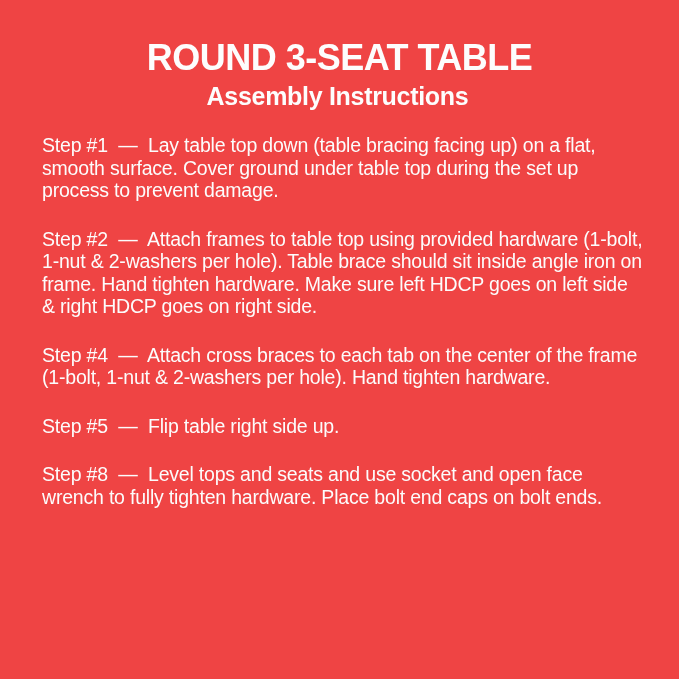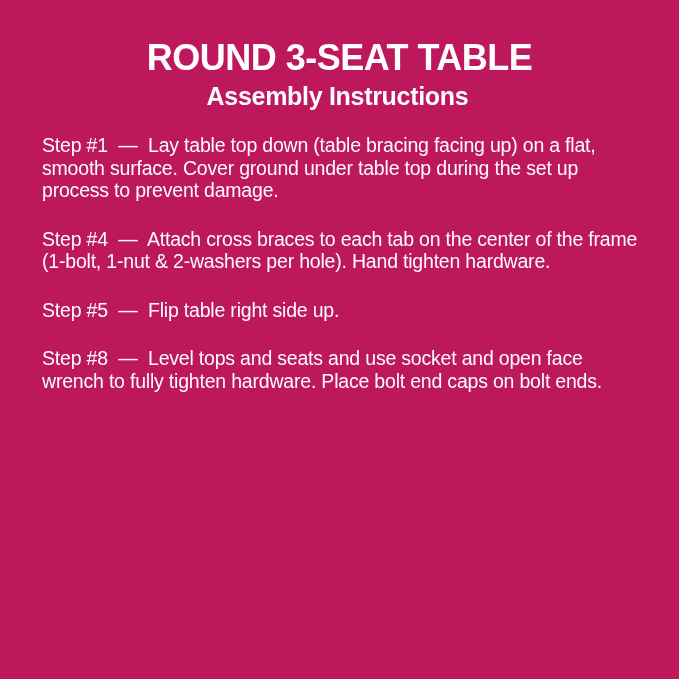--- a/index.html
+++ b/index.html
@@ -4,21 +4,21 @@
 <style>
   html, body {
     margin: 0;
     padding: 0;
     background: #050505;
   }
   .page {
     position: relative;
     width: 679px;
     height: 679px;
-    background: #be185d;
+    background: #ef4444;
     color: #fcfcfc;
     font-family: "Liberation Sans", "DejaVu Sans", sans-serif;
     overflow: hidden;
     box-sizing: border-box;
   }
   .header {
     text-align: center;
     padding-top: 38px;
   }
   .title {
@@ -53,17 +53,18 @@
 </head>
 <body>
 
 <div class="page">
   <div class="header">
     <h1 class="title">ROUND 3-SEAT TABLE</h1>
     <h2 class="subtitle">Assembly Instructions</h2>
   </div>
   <div class="steps">
     <p class="step">Step #1  —  Lay table top down (table bracing facing up) on a flat, smooth surface. Cover ground under table top during the set up process to prevent damage.</p>
+    <p class="step">Step #2  —  Attach frames to table top using provided hardware (1-bolt, 1-nut &amp; 2-washers per hole). Table brace should sit inside angle iron on frame. Hand tighten hardware. Make sure left HDCP goes on left side &amp; right HDCP goes on right side.</p>
     <p class="step">Step #4  —  Attach cross braces to each tab on the center of the frame (1-bolt, 1-nut &amp; 2-washers per hole). Hand tighten hardware.</p>
     <p class="step">Step #5  —  Flip table right side up.</p>
     <p class="step">Step #8  —  Level tops and seats and use socket and open face wrench to fully tighten hardware. Place bolt end caps on bolt ends.</p>
   </div>
 </div>
 
 </body></html>

